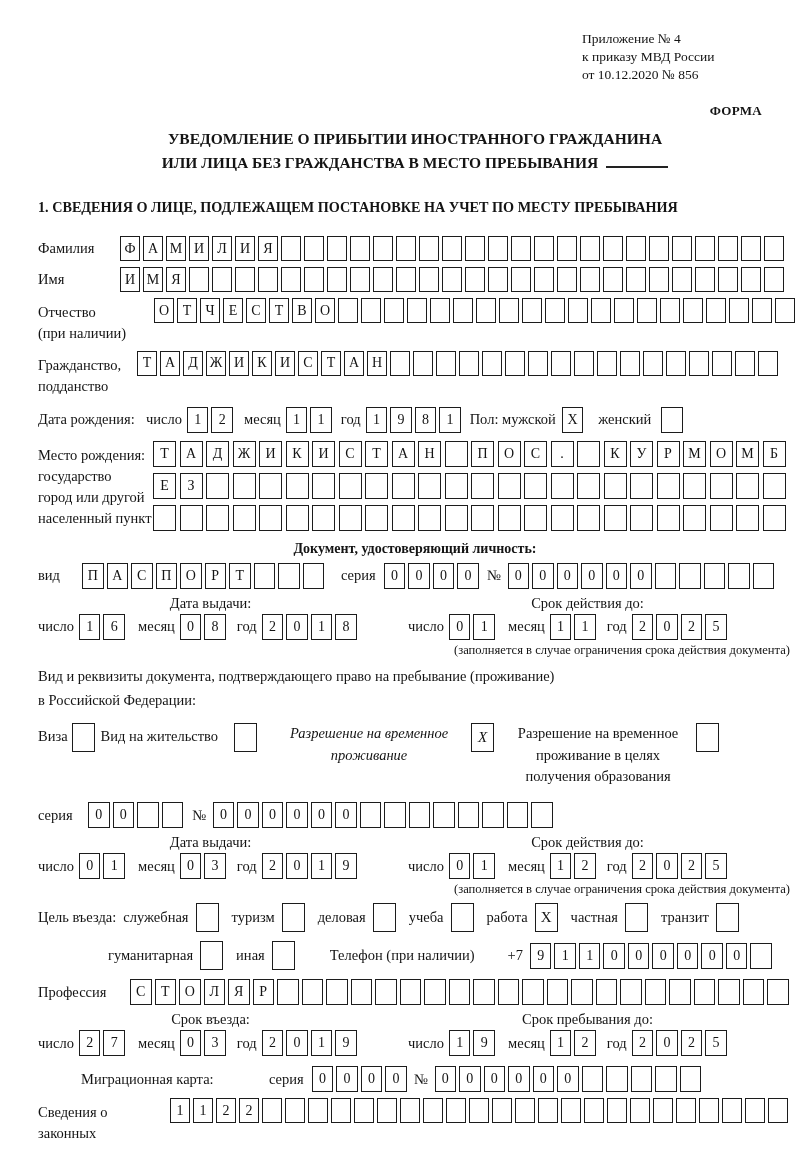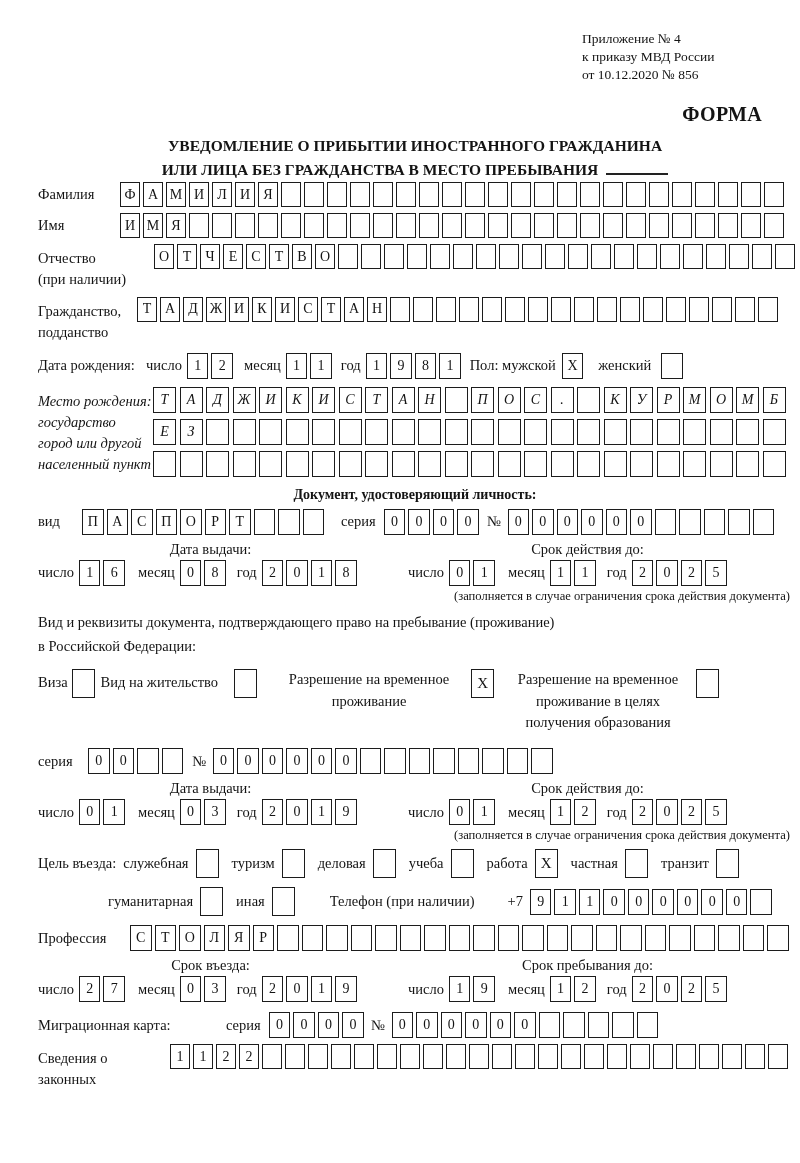--- a/index.html
+++ b/index.html
@@ -5,21 +5,21 @@
   html,body{margin:0;padding:0;}
   body{
     width:800px;height:1163px;background:#ffffff;color:#141414;
     font-family:"Liberation Serif","DejaVu Serif",serif;
     font-size:14.5px;overflow:hidden;
   }
   .page{padding:30px 8px 0 38px;width:754px;}
   
   .hdr{margin-left:544px;font-size:13.5px;line-height:1.32;}
   .hdr .small{font-size:12.5px;margin-top:4px;display:block;line-height:1.3;}
-  .forma{text-align:right;padding-right:30px;font-weight:bold;font-size:20px;margin:20px 0 8px;letter-spacing:.3px;}
+  .forma{text-align:right;padding-right:30px;font-weight:bold;font-size:13px;margin:20px 0 8px;letter-spacing:.3px;}
   
   .title{text-align:center;font-weight:bold;font-size:15.5px;line-height:1.55;margin-top:6px;}
   .uline{display:inline-block;width:62px;border-bottom:2.2px solid #222;height:12px;margin-left:8px;}
   .sect{font-weight:bold;font-size:14.2px;margin:24px 0 20px;}
   
   .row{display:flex;align-items:flex-start;margin-bottom:6px;}
   .lbl{padding-top:4px;flex:0 0 auto;}
   .lbl2 div{line-height:1.45;}
   .boxes{display:flex;flex:0 0 auto;}
   .box{box-sizing:border-box;flex:0 0 auto;display:flex;align-items:center;justify-content:center;
@@ -61,20 +61,21 @@
     <div>к приказу МВД России</div>
     <div>от 10.12.2020 № 856</div>
   </div>
   <div class="forma">ФОРМА</div>
 
   <div class="title">
     <div>УВЕДОМЛЕНИЕ О ПРИБЫТИИ ИНОСТРАННОГО ГРАЖДАНИНА</div>
     <div><span>ИЛИ ЛИЦА БЕЗ ГРАЖДАНСТВА В МЕСТО ПРЕБЫВАНИЯ</span><span class="uline"></span></div>
   </div>
 
+  <div class="sect">1. СВЕДЕНИЯ О ЛИЦЕ, ПОДЛЕЖАЩЕМ ПОСТАНОВКЕ НА УЧЕТ ПО МЕСТУ ПРЕБЫВАНИЯ</div>
 
   <div class="row">
     <span class="lbl" style="width:82px;">Фамилия</span>
     <span class="boxes">
         <span class="box">Ф</span>
         <span class="box">А</span>
         <span class="box">М</span>
         <span class="box">И</span>
         <span class="box">Л</span>
         <span class="box">И</span>
@@ -231,21 +232,21 @@
         <span class="box">9</span>
         <span class="box">8</span>
         <span class="box">1</span>
       </span>
     <span style="margin-left:6px;margin-right:6px;">Пол: мужской</span>
     <span class="box" style="width:21.5px;height:26px;">X</span>
     <span style="margin-left:12px;margin-right:10px;">женский</span>
     <span class="box" style="width:21.5px;height:26px;"></span>
   </div>
 
-  <div class="row" style="margin-top:8px;margin-bottom:2px;font-style:italic;">
+  <div class="row" style="margin-top:8px;margin-bottom:2px;">
     <span class="lbl lbl2" style="width:115px;">
       <div>Место рождения:</div>
       <div>государство</div>
       <div>город или другой</div>
       <div>населенный пункт</div>
     </span>
     <span class="stack">
       <span class="boxes lg">
           <span class="box">Т</span>
           <span class="box">А</span>
@@ -416,21 +417,21 @@
 
   <div class="visa-row">
     <span class="visa-item">
       <span class="vlbl">Виза</span>
       <span class="cbox" style="margin-left:4px;"></span>
     </span>
     <span class="visa-item" style="margin-left:6px;">
       <span class="vlbl">Вид на жительство</span>
       <span class="cbox" style="margin-left:16px;"></span>
     </span>
-    <span class="visa-item" style="margin-left:22px;">
+    <span class="visa-item" style="margin-left:22px;font-style:italic;">
       <span class="ctr" style="width:180px;">Разрешение на временное проживание</span>
       <span class="cbox" style="margin-left:12px;">X</span>
     </span>
     <span class="visa-item" style="margin-left:18px;">
       <span class="ctr" style="width:172px;">Разрешение на временное проживание в целях получения образования</span>
       <span class="cbox" style="margin-left:12px;"></span>
     </span>
   </div>
 
   <div class="row" style="align-items:center;">
@@ -616,21 +617,21 @@
       <span class="boxes md">
           <span class="box">2</span>
           <span class="box">0</span>
           <span class="box">2</span>
           <span class="box">5</span>
         </span>
     </span>
   </div>
 
   <div class="row" style="align-items:center;">
-    <span style="width:160px;">Миграционная карта:</span>
+    <span style="width:160px;margin-left:43px;">Миграционная карта:</span>
     <span style="margin-right:8px;margin-left:28px;">серия</span>
     <span class="boxes md">
         <span class="box">0</span>
         <span class="box">0</span>
         <span class="box">0</span>
         <span class="box">0</span>
       </span>
     <span style="margin:0 7px 0 4px;">№</span>
     <span class="boxes md">
         <span class="box">0</span>

